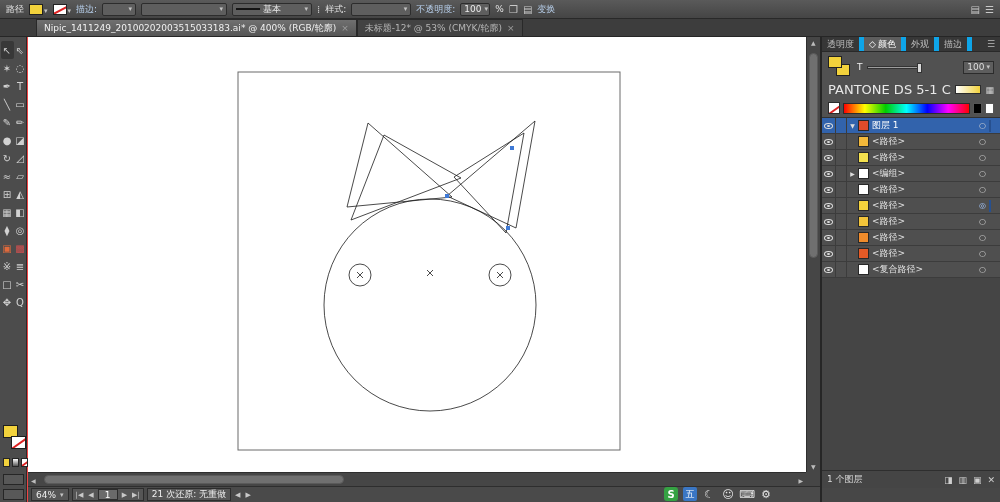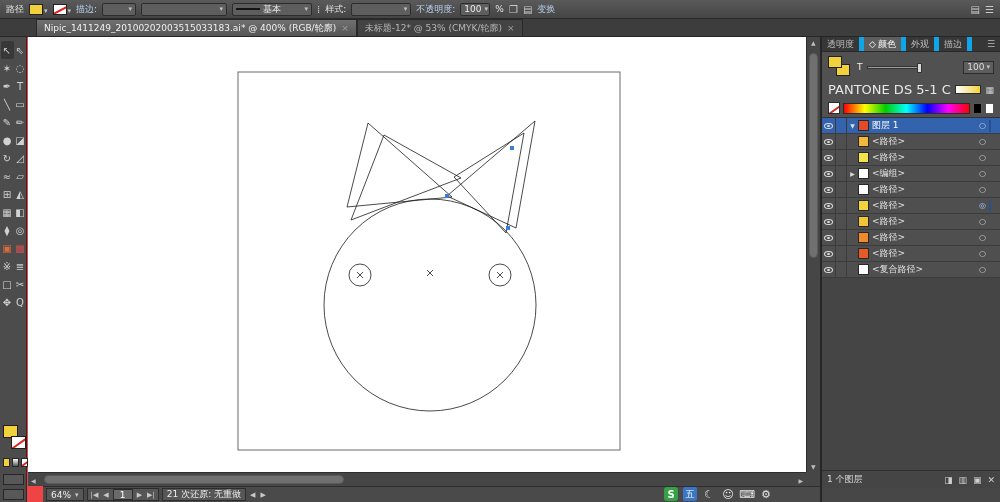--- a/index.html
+++ b/index.html
@@ -61,21 +61,21 @@
 
   
   .vscroll{position:absolute;left:806px;top:37px;width:14px;height:435px;background:#464646;border-left:1px solid #2e2e2e}
   .vthumb{position:absolute;left:2px;top:16px;width:9px;height:205px;background:#707070;border:1px solid #5a5a5a;border-radius:5px;cursor:pointer}
   .hscroll{position:absolute;left:28px;top:472px;width:778px;height:14px;background:#464646;border-top:1px solid #2e2e2e}
   .hthumb{position:absolute;left:16px;top:2px;width:300px;height:9px;background:#707070;border:1px solid #5a5a5a;border-radius:5px;cursor:pointer}
   .scroll-arrow{position:absolute;color:#bdbdbd;font-size:6px;cursor:pointer}
   .corner{position:absolute;left:806px;top:472px;width:14px;height:14px;background:#464646}
 
   
-  .status-bar{position:absolute;left:43px;top:486px;width:792px;height:16px;background:#4a4a4a;
+  .status-bar{position:absolute;left:28px;top:486px;width:792px;height:16px;background:#4a4a4a;
      border-top:1px solid #2e2e2e;display:flex;align-items:center;gap:3px;padding:0 3px;z-index:2}
   .sb-box{display:inline-flex;align-items:center;height:13px;background:#565656;border:1px solid #2d2d2d;padding:0 4px;gap:4px;color:#eee}
   .sb-nav{display:inline-flex;align-items:center;height:13px;background:#565656;border:1px solid #2d2d2d;padding:0 2px;gap:3px}
   .sb-btn{color:#c8c8c8;font-size:7px;padding:0 1px;cursor:pointer}
   .sb-page{width:20px;height:11px;background:#6a6a6a;border:1px solid #2d2d2d;text-align:center;line-height:11px;color:#fff;cursor:text}
   .tray{position:absolute;left:664px;top:487px;display:flex;align-items:center;gap:5px;z-index:6}
   .tray-ic{width:14px;height:14px;display:flex;align-items:center;justify-content:center;font-size:11px;color:#e6e6e6;cursor:pointer}
   .tray-ic.sogou{background:#35a243;border-radius:3px;color:#fff;font-weight:bold;font-size:10px}
   .tray-ic.wubi{background:#3a76c4;border-radius:2px;color:#fff;font-size:9px}
 

